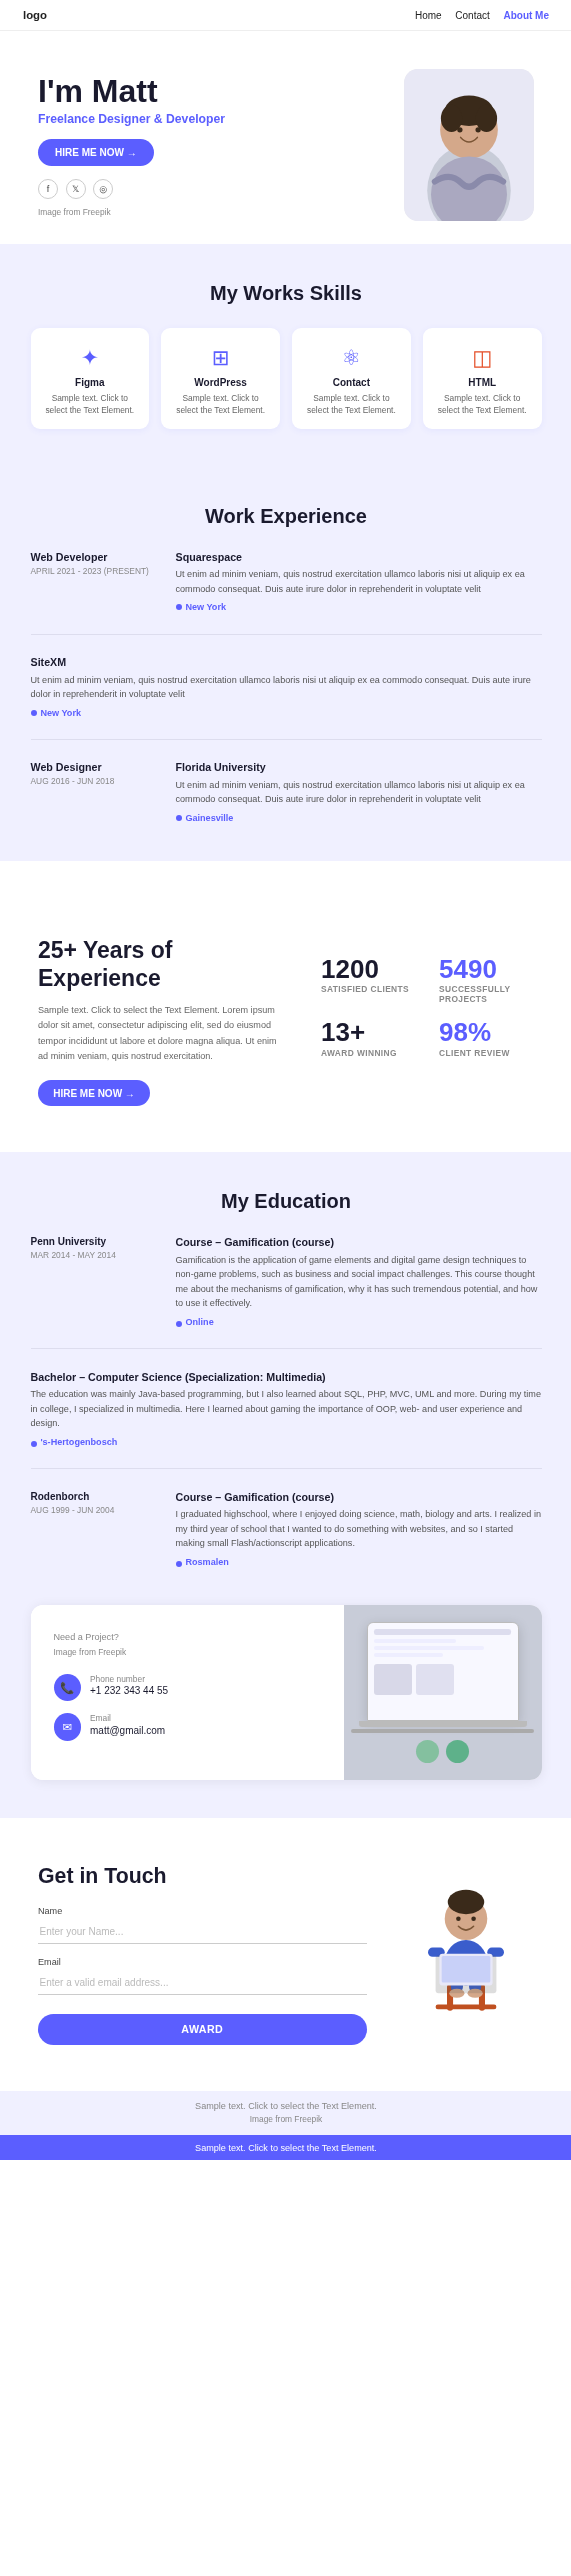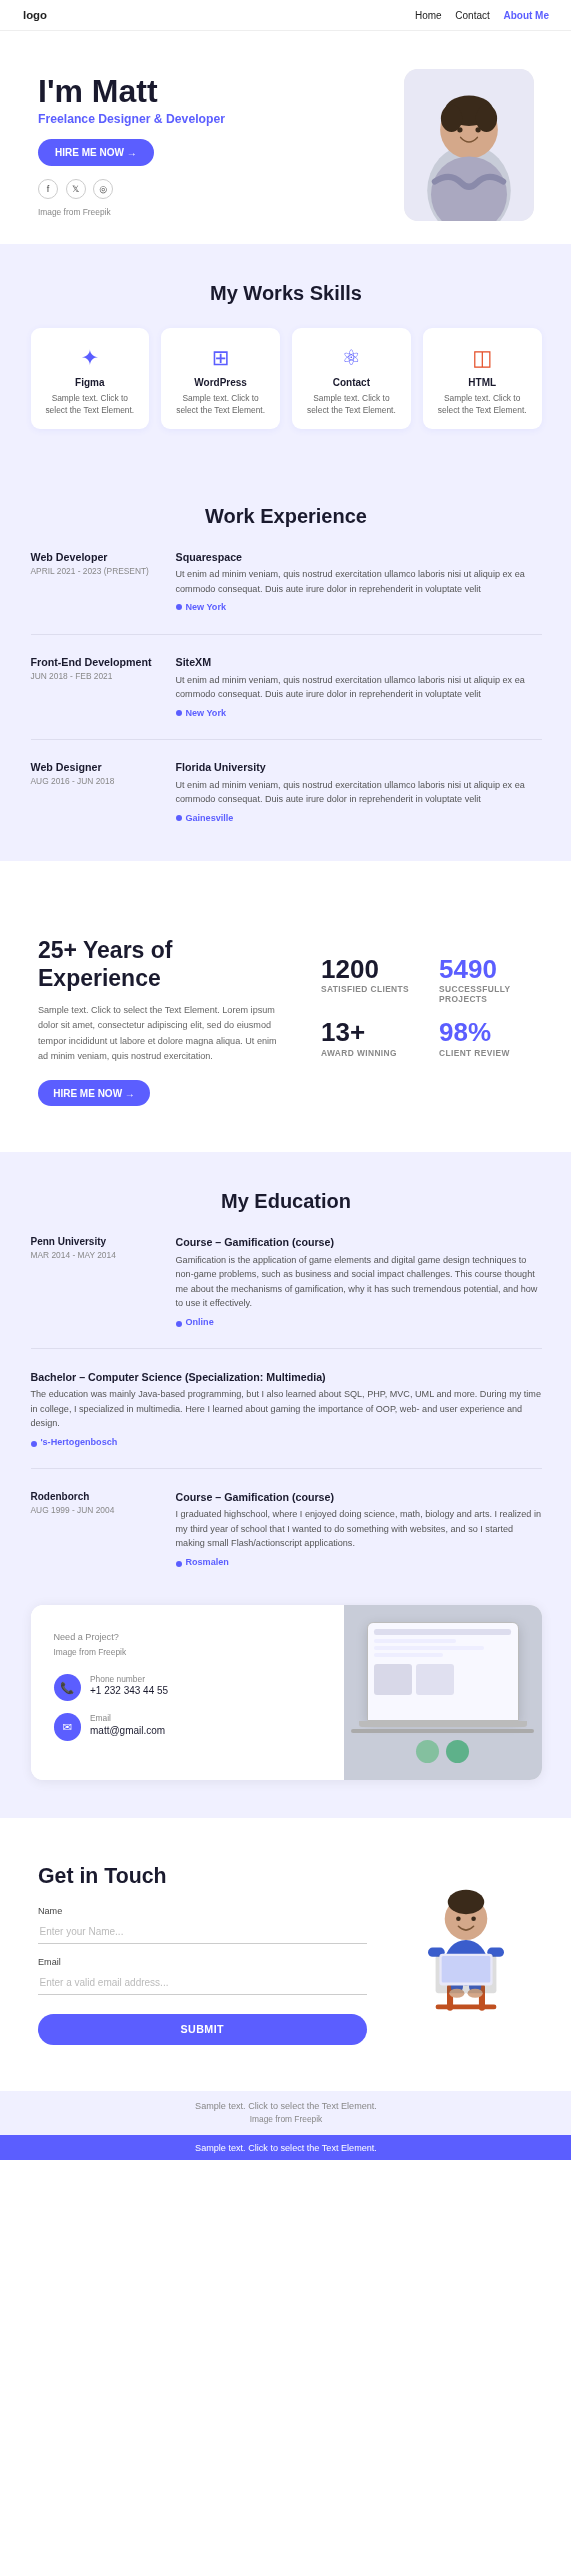--- a/index.html
+++ b/index.html
@@ -203,24 +203,20 @@
         <div class="work-location">
           <div class="location-dot"></div>
           <span>New York</span>
         </div>
       </div>
     </div>
 
     <hr class="divider">
 
     <div class="work-item">
-      <div class="work-left">
-        <div class="work-role">Front-End Development</div>
-        <div class="work-date">JUN 2018 - FEB 2021</div>
-      </div>
       <div class="work-right">
         <div class="work-company">SiteXM</div>
         <div class="work-desc">Ut enim ad minim veniam, quis nostrud exercitation ullamco laboris nisi ut aliquip ex ea commodo consequat. Duis aute irure dolor in reprehenderit in voluptate velit</div>
         <div class="work-location">
           <div class="location-dot"></div>
           <span>New York</span>
         </div>
       </div>
     </div>
 
@@ -378,21 +374,21 @@
     <h2>Get in Touch</h2>
     <div class="form-group">
       <label class="form-label">Name</label>
       <input class="form-input" type="text" placeholder="Enter your Name..." style="">
     </div>
     <div class="form-group">
       <label class="form-label">Email</label>
       <input class="form-input" type="email" placeholder="Enter a valid email address..." style="">
     </div>
     <button class="btn-submit">
-      <span>SUBMIT</span>
+      <span>AWARD</span>
     </button>
   </div>
   <div class="touch-right">
 
     <svg class="person-svg" viewBox="0 0 160 200">
 
       <rect x="50" y="150" width="60" height="8" rx="4" fill="#e07030"></rect>
       <rect x="55" y="158" width="8" height="35" rx="4" fill="#c05020"></rect>
       <rect x="97" y="158" width="8" height="35" rx="4" fill="#c05020"></rect>
       <rect x="40" y="185" width="80" height="6" rx="3" fill="#c05020"></rect>

